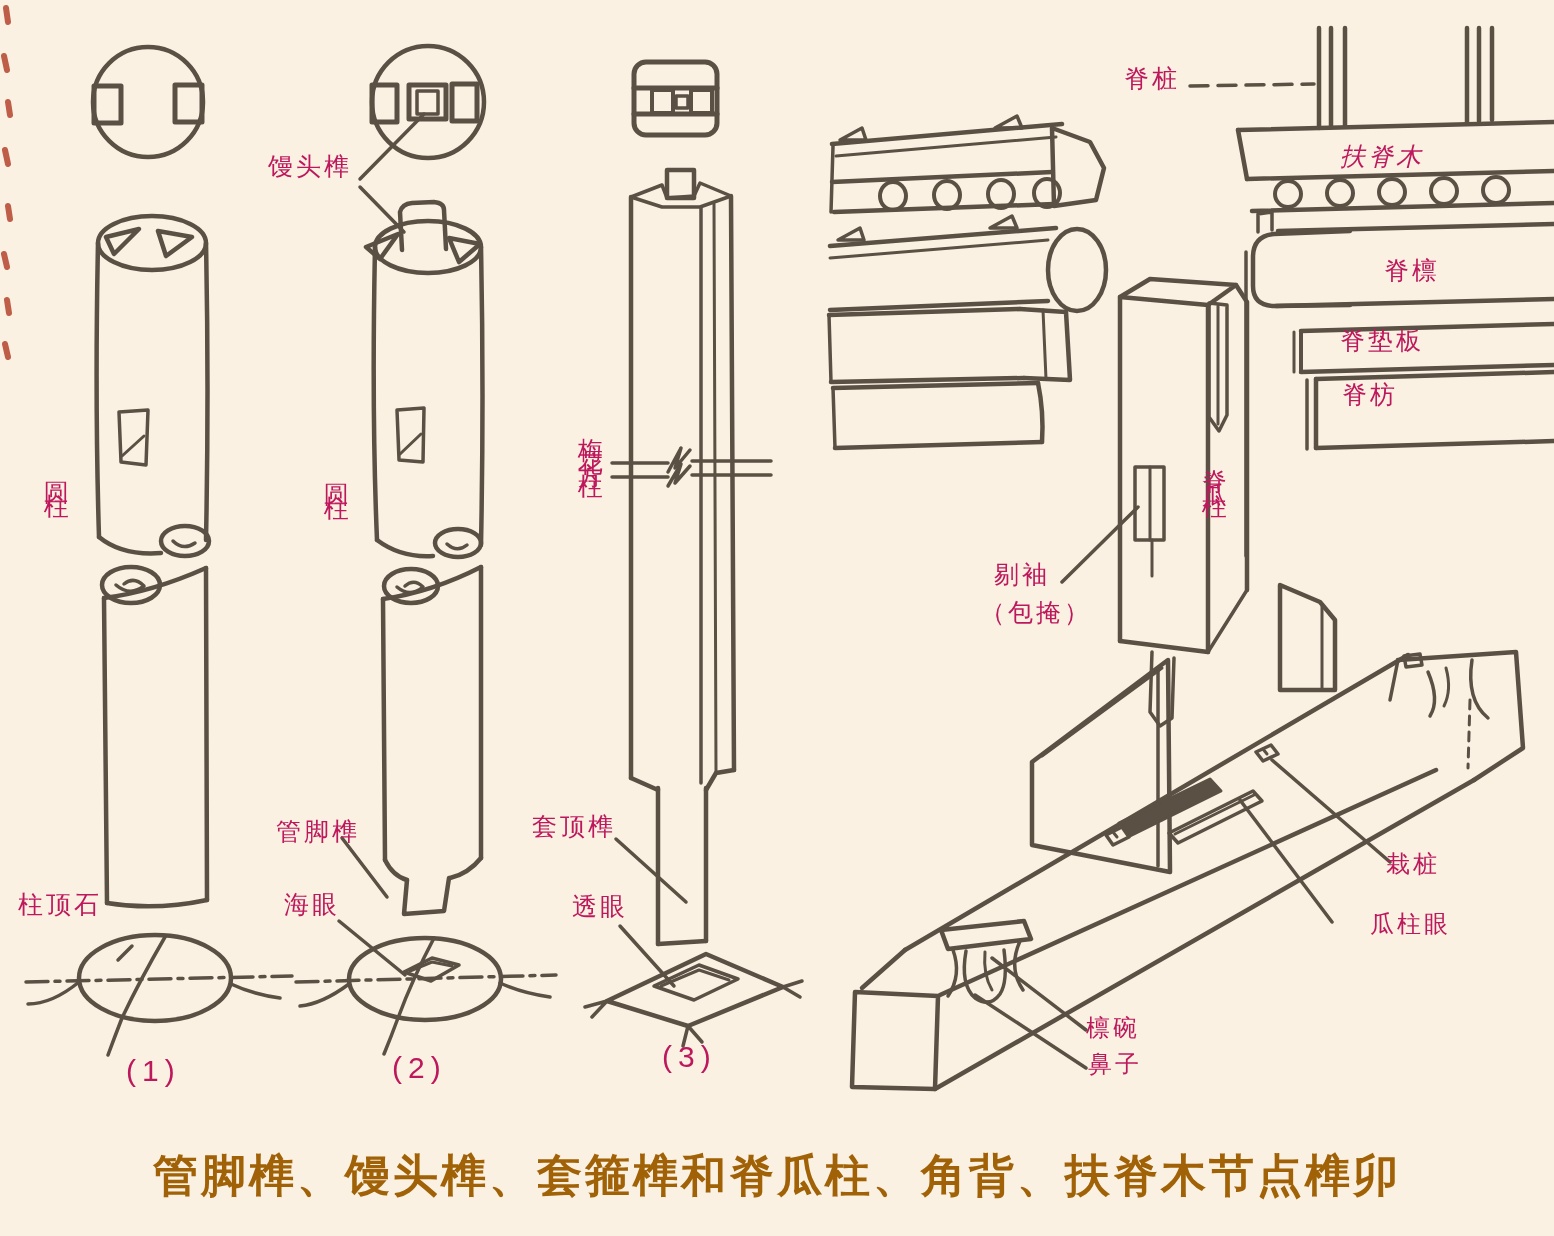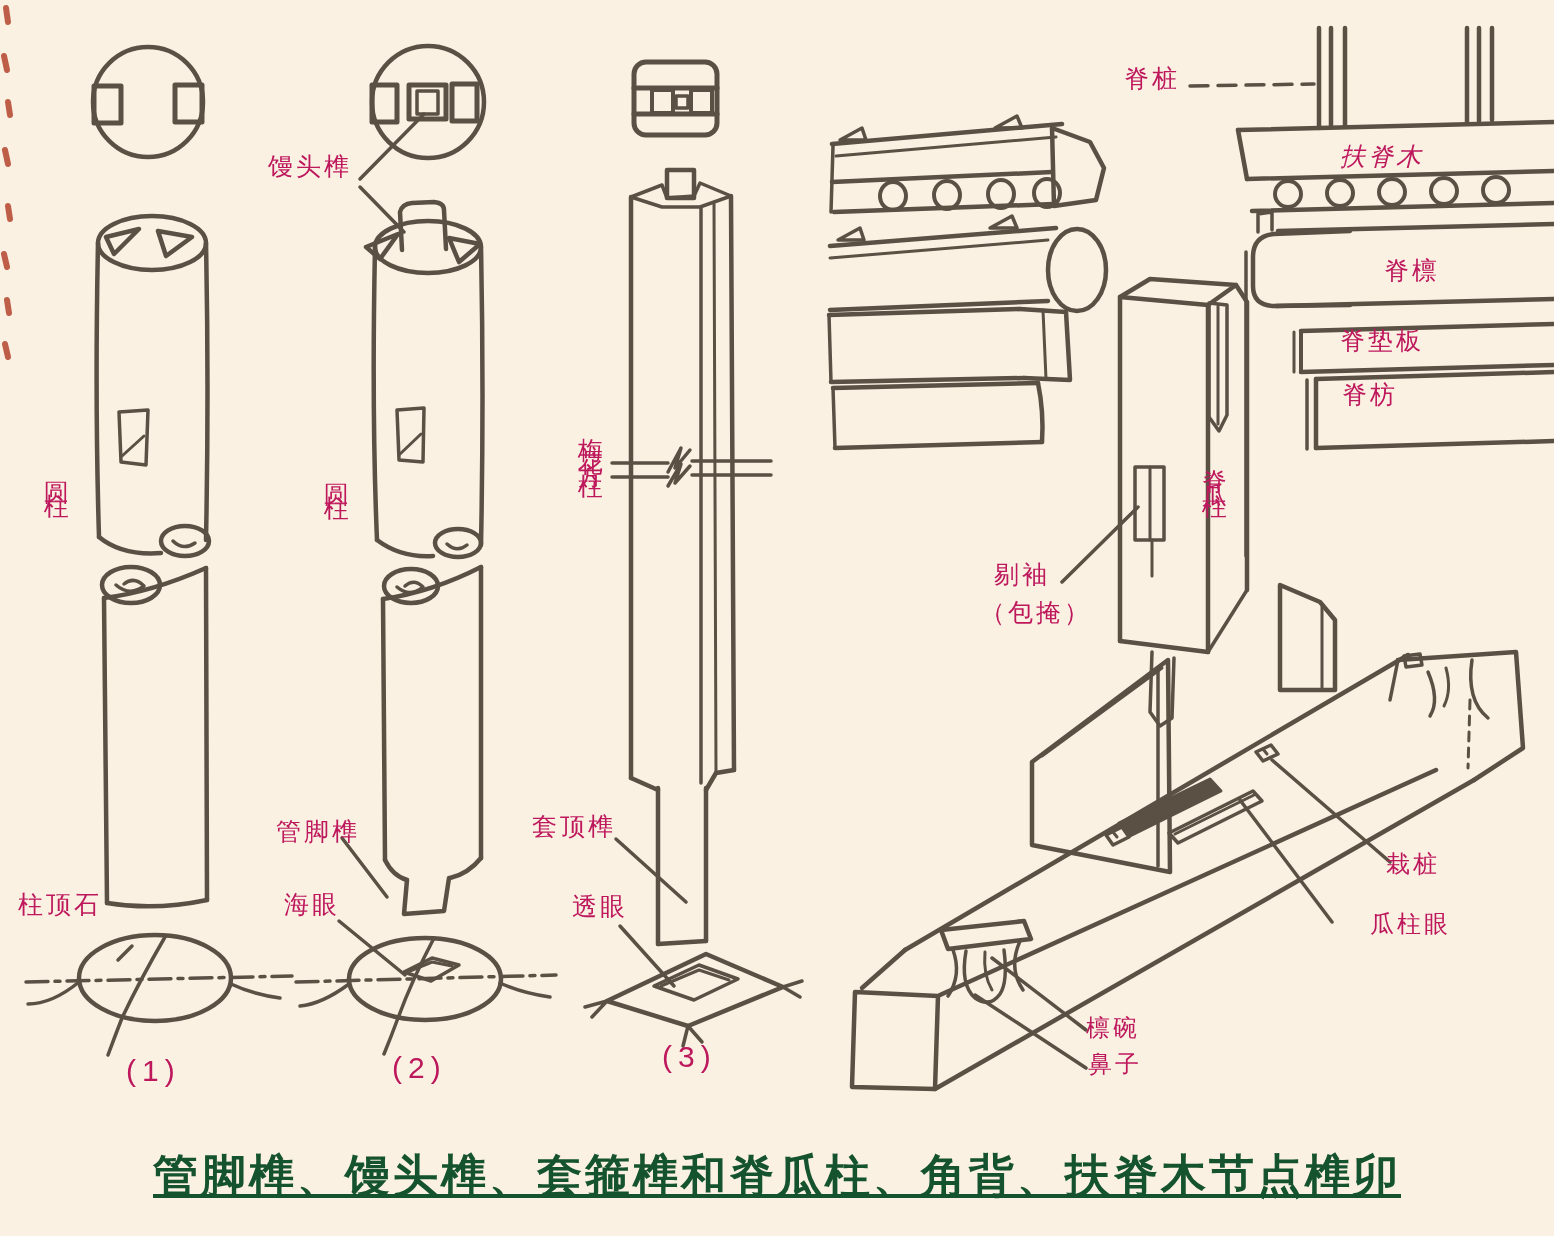--- a/index.html
+++ b/index.html
@@ -15,21 +15,21 @@
     color:#be185d;white-space:nowrap;
   }
   .v{
     writing-mode:vertical-rl;text-orientation:upright;
     letter-spacing:12px;white-space:normal;
   }
   .small{font-size:24px;text-align:center;}
   .fignum{font-size:30px;letter-spacing:6px;}
   #caption{
     position:absolute;left:0;right:0;top:1146px;text-align:center;
-    font-size:45px;font-weight:bold;letter-spacing:3px;color:#14532d;text-decoration:underline;
+    font-size:45px;font-weight:bold;letter-spacing:3px;color:#a16207;
   }
 </style>
 </head>
 <body>
 
 <div id="stage">
 
   <svg id="lineart" width="1554" height="1236" viewBox="0 0 1554 1236" aria-hidden="true">
     <g fill="none" stroke="#5a5044" stroke-width="4.5" stroke-linecap="round" stroke-linejoin="round">
 

